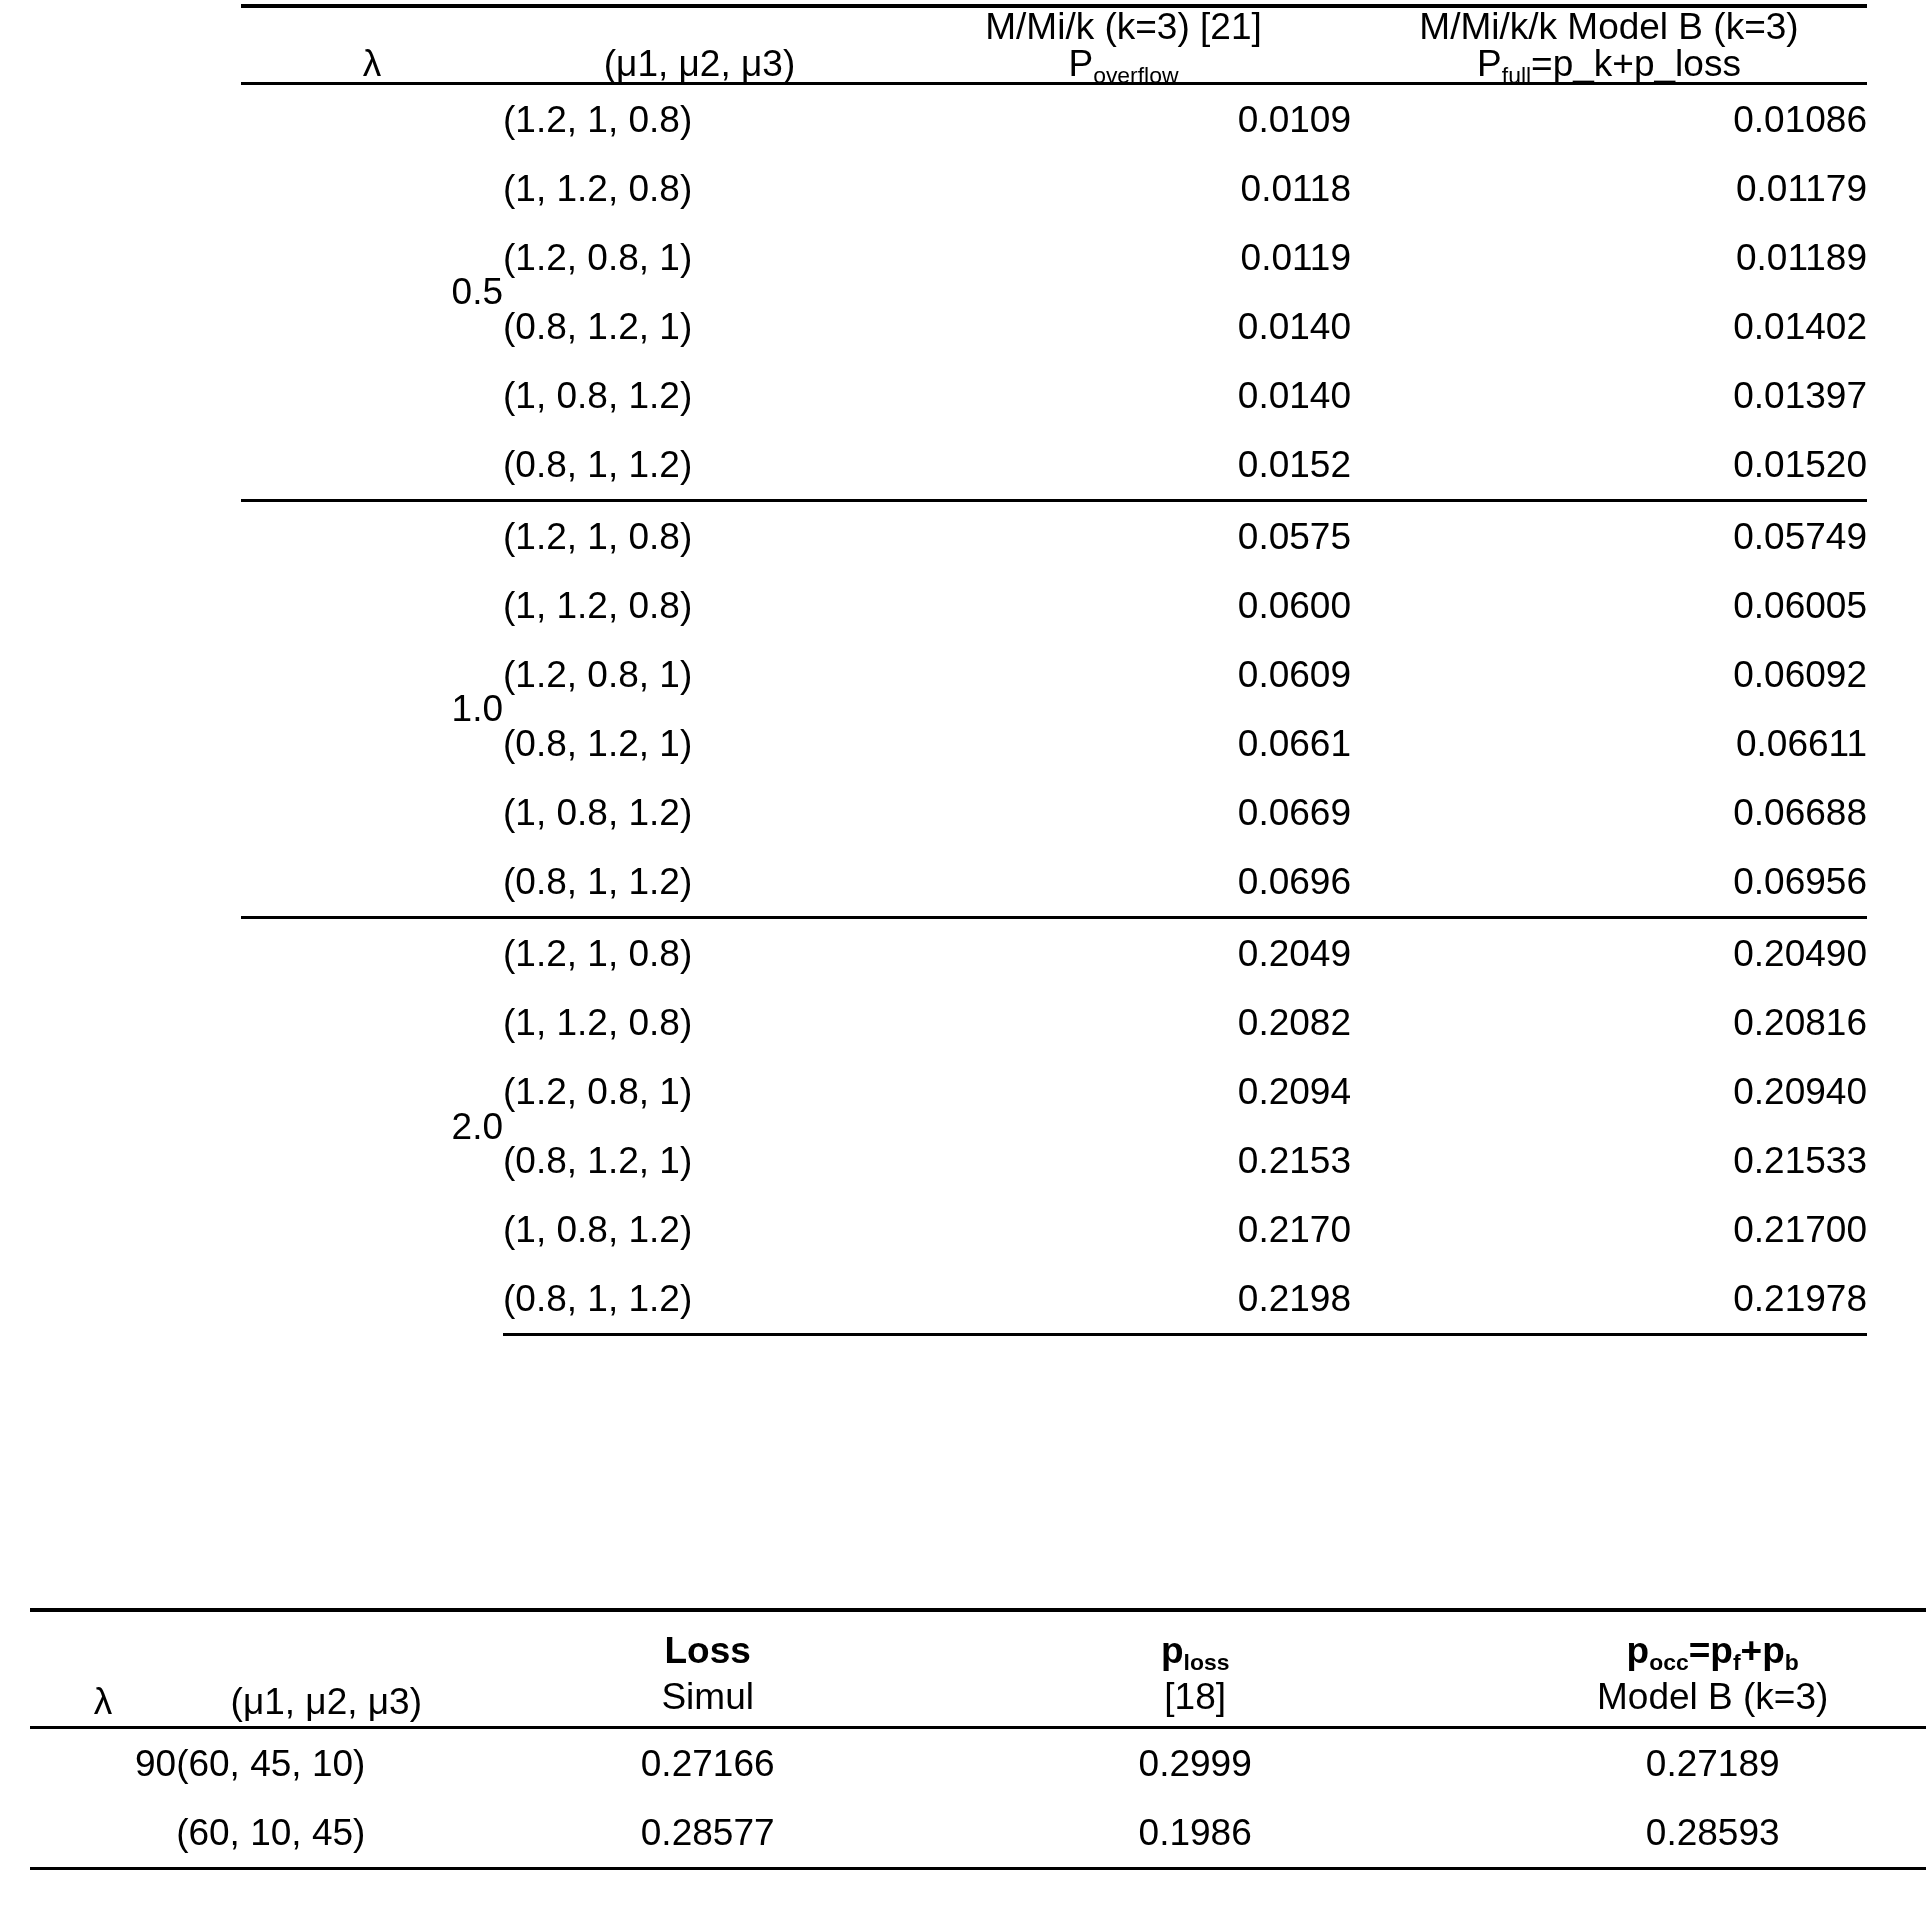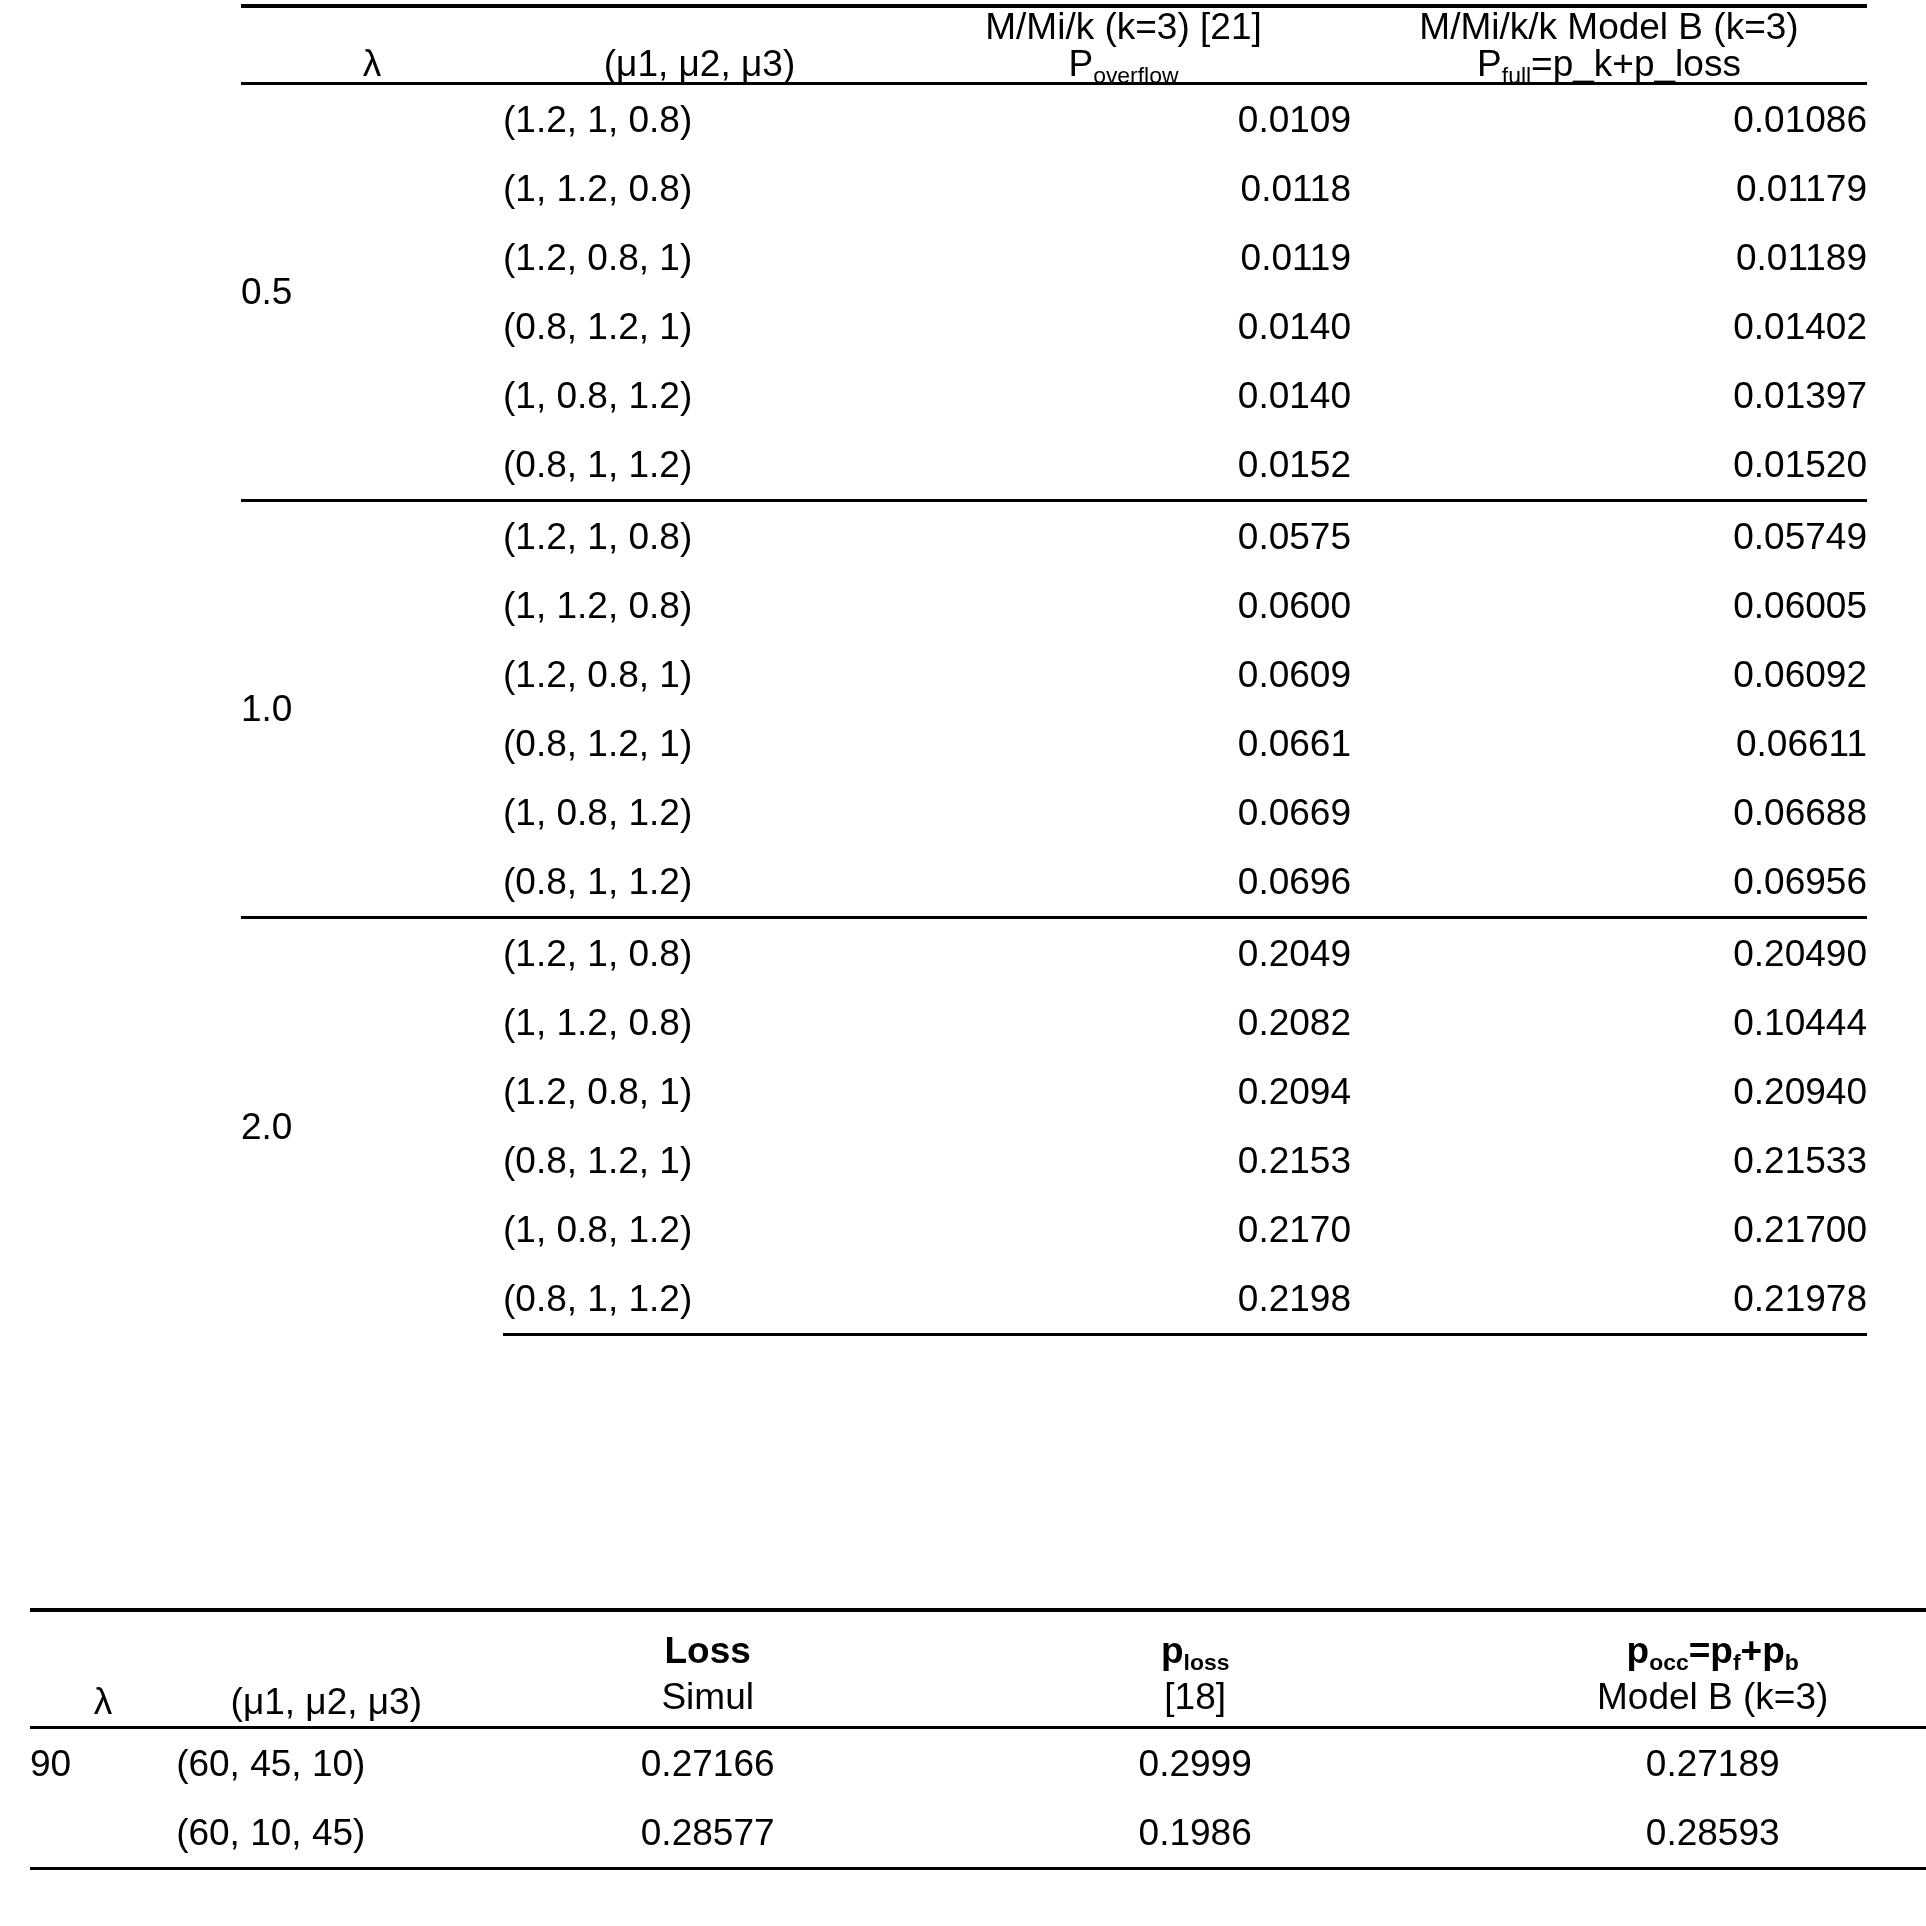--- a/index.html
+++ b/index.html
@@ -65,21 +65,21 @@
     font-size: 37px;
     padding-bottom: 13px;
   }
   .hdr-lam {
     text-align: center;
     font-size: 37px;
     padding-bottom: 13px;
     vertical-align: bottom;
   }
 
-  .cell-lam { text-align: left; }
+  .cell-lam { text-align: right; }
   .cell-mu  { text-align: left; }
   .cell-num { text-align: right; padding-right: 8.5px; }
 
   .t1 tbody td { height: 69px; }
 
   sub {
     font-size: 0.62em;
     vertical-align: baseline;
     position: relative;
     top: 0.30em;
@@ -207,21 +207,21 @@
 
         <tr>
           <td class="cell-lam rule-mid" rowspan="6">2.0</td>
           <td class="cell-mu rule-mid">(1.2, 1, 0.8)</td>
           <td class="cell-num rule-mid">0.2049</td>
           <td class="cell-num rule-mid">0.20490</td>
         </tr>
         <tr>
           <td class="cell-mu">(1, 1.2, 0.8)</td>
           <td class="cell-num">0.2082</td>
-          <td class="cell-num">0.10444</td>
+          <td class="cell-num">0.20816</td>
         </tr>
         <tr>
           <td class="cell-mu">(1.2, 0.8, 1)</td>
           <td class="cell-num">0.2094</td>
           <td class="cell-num">0.20940</td>
         </tr>
         <tr>
           <td class="cell-mu">(0.8, 1.2, 1)</td>
           <td class="cell-num">0.2153</td>
           <td class="cell-num">0.21533</td>

